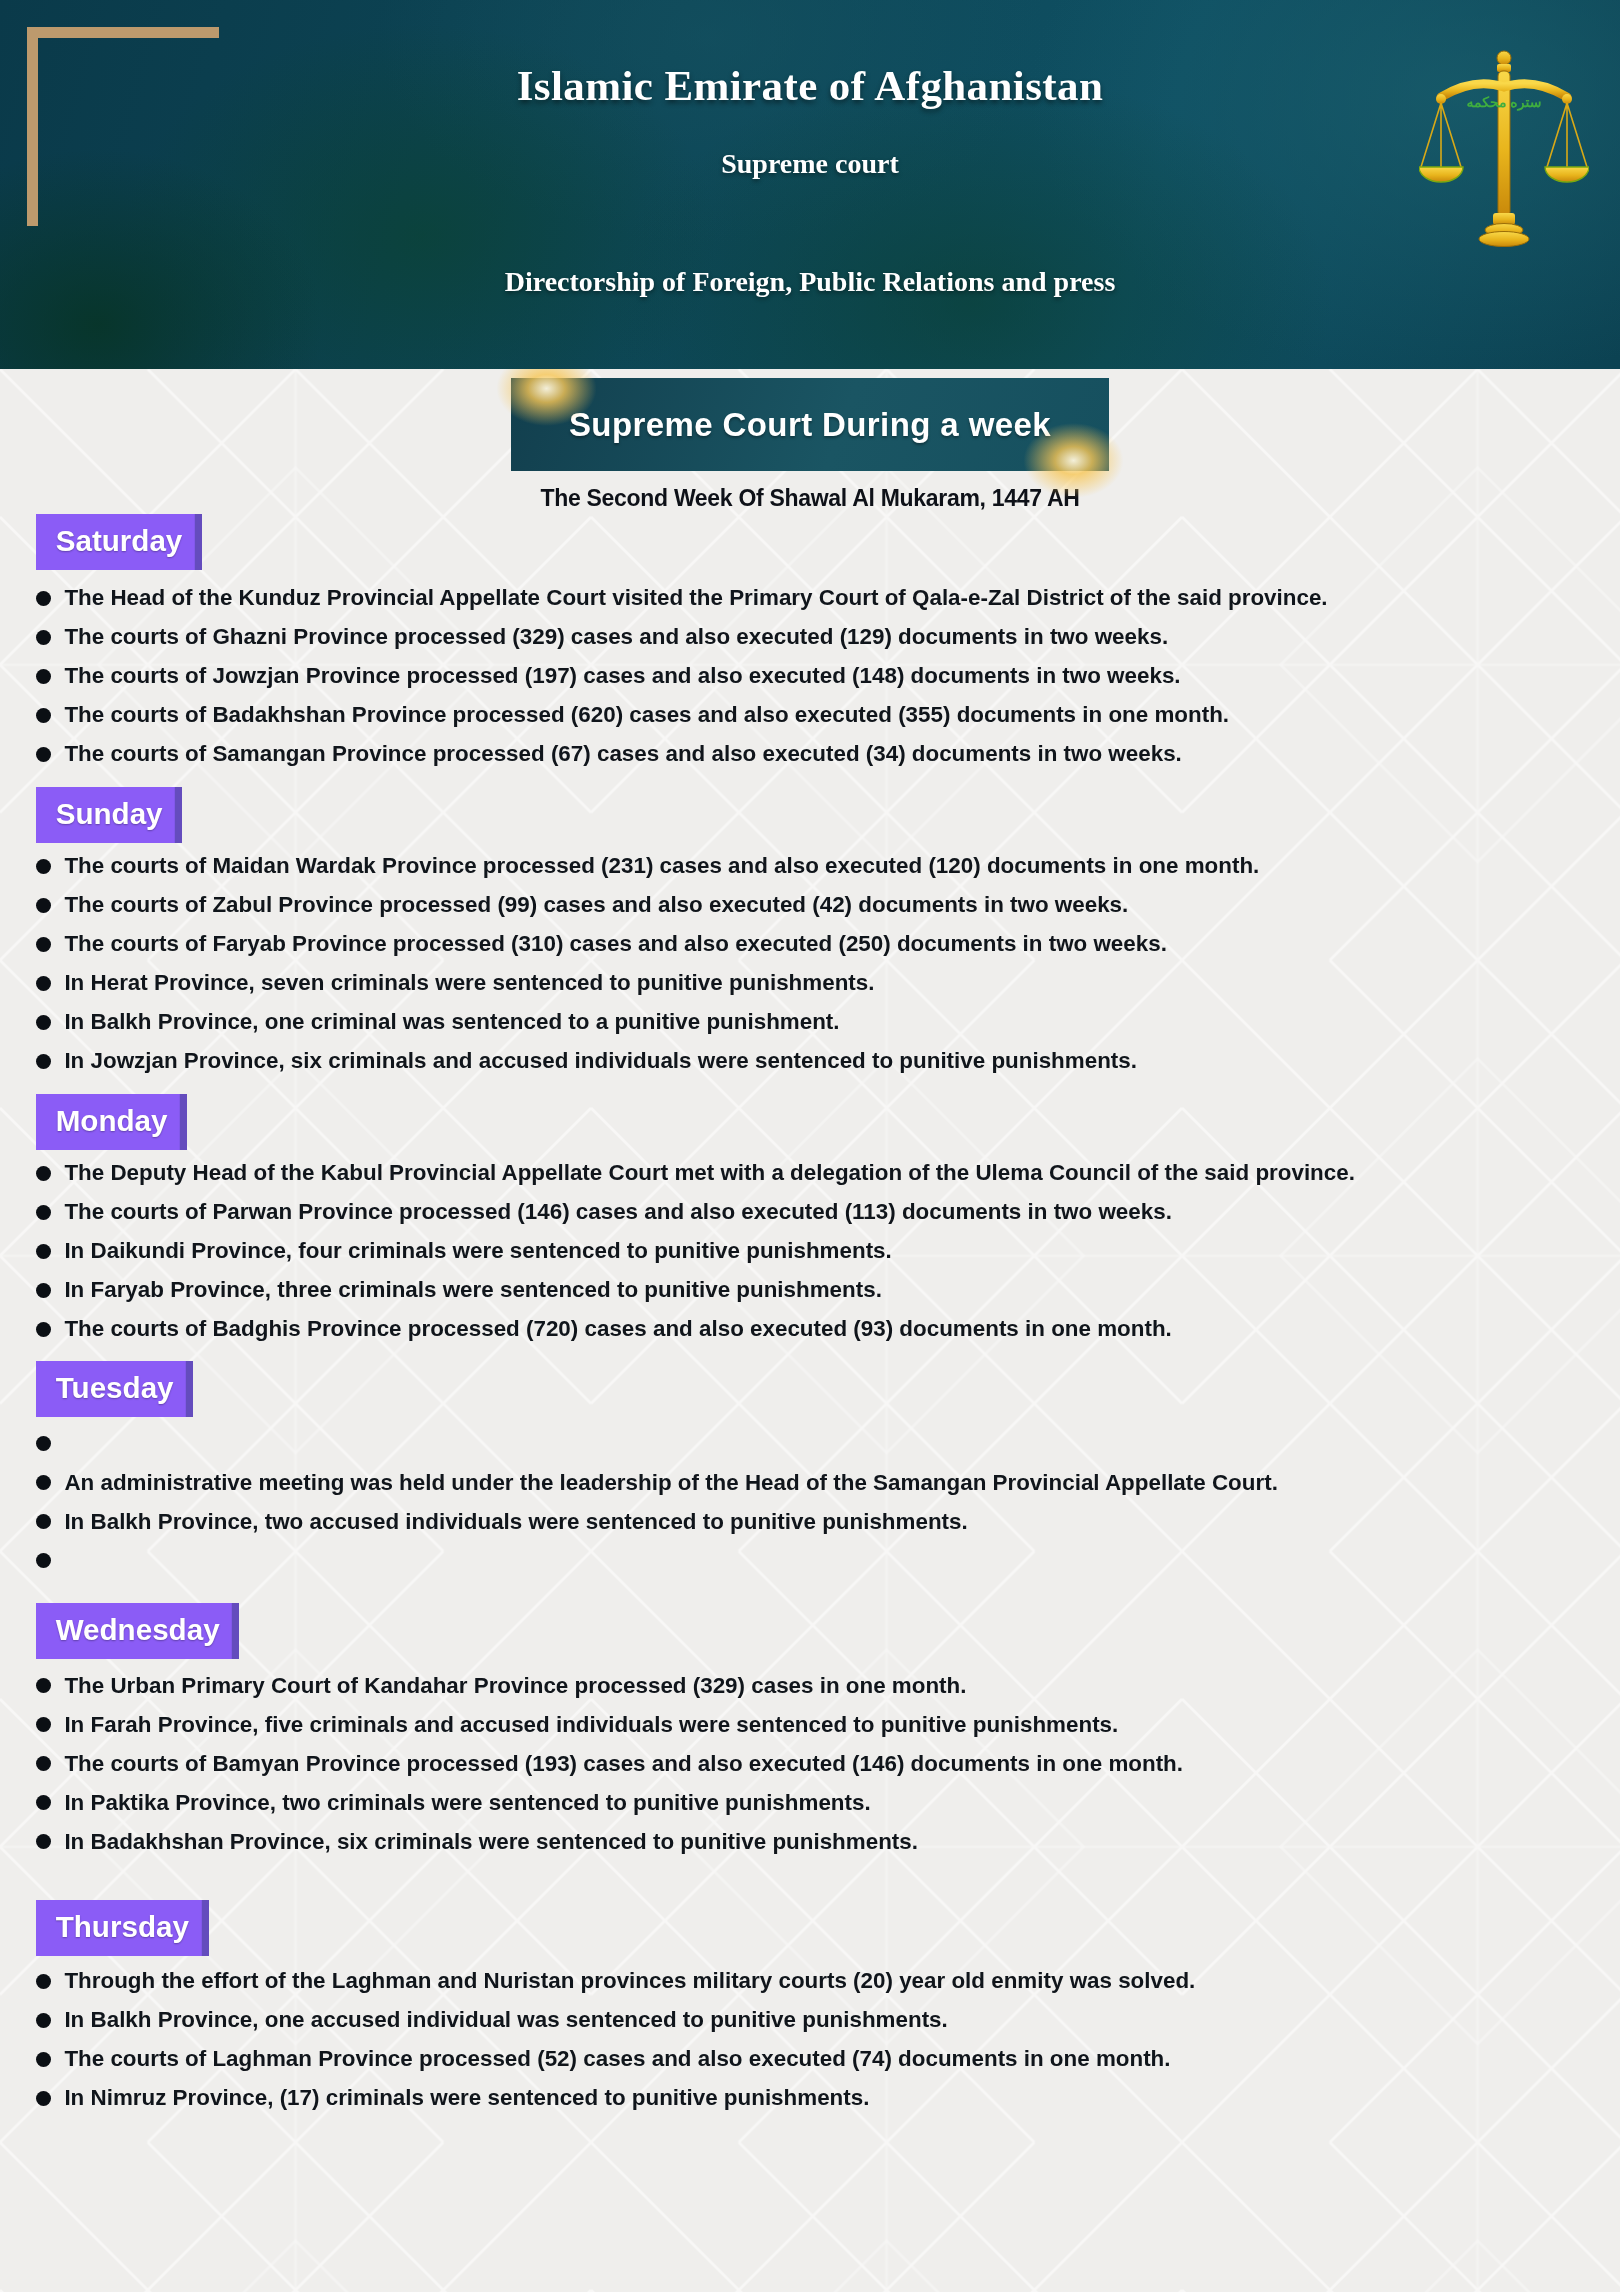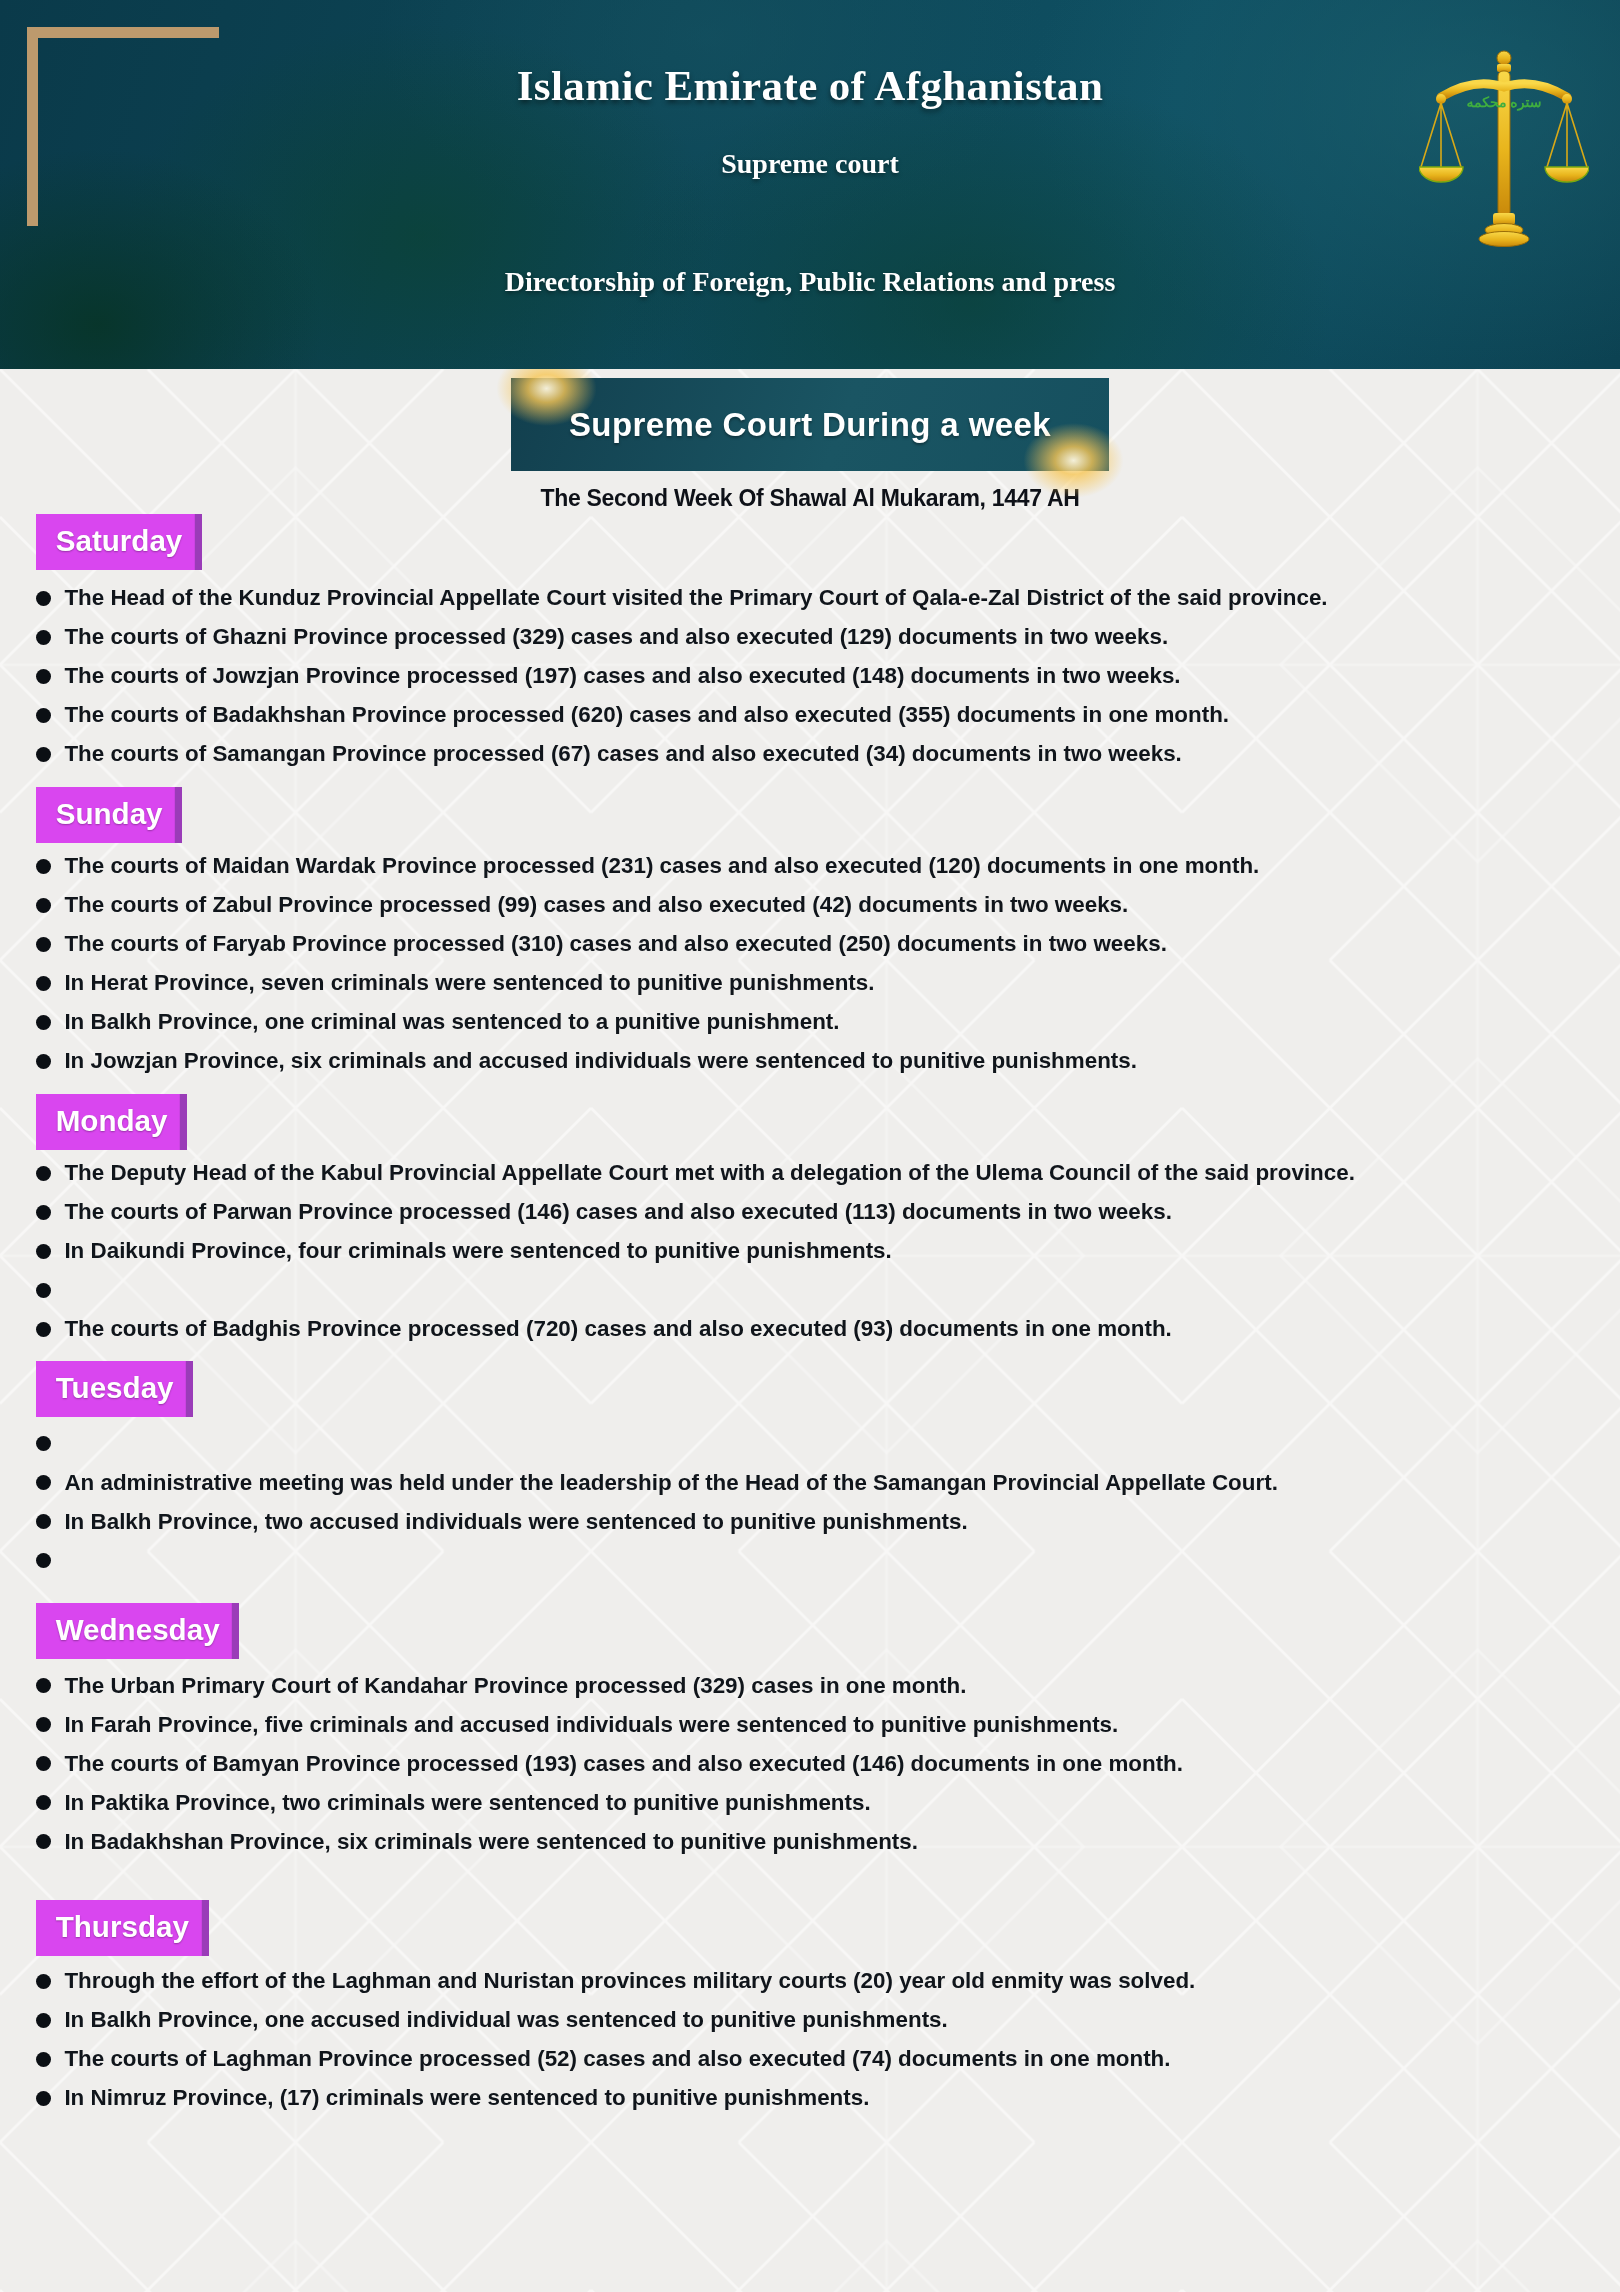--- a/index.html
+++ b/index.html
@@ -80,21 +80,21 @@
   .subtitle {
     text-align:center; margin-top:14.3px;
     font-size:23px; font-weight:700; letter-spacing:-0.3px;
     color:#0e1118; line-height:27px;
   }
 
   
   .content { padding:0 36px; }
   .day-label {
     display:inline-block;
-    background:#d946ef;
+    background:#8b5cf6;
     color:#fff; font-size:29.6px; font-weight:700;
     line-height:30px; padding:11.6px 19.7px 14.3px;
     box-shadow:inset -7.2px 0 0 rgba(9,40,56,.30);
     text-shadow:0 0.9px 1.8px rgba(0,0,0,.3);
   }
   .mt-first { margin-top:1.8px; }
   .mt-sun { margin-top:13.4px; }
   .mt-mon { margin-top:13.4px; }
   .mt-tue { margin-top:12.5px; }
   .mt-wed { margin-top:23px; }
@@ -252,20 +252,21 @@
           <li>
               <span class="dot"></span>
               <span class="item-text">The courts of Parwan Province processed (146) cases and also executed (113) documents in two weeks.</span>
             </li>
           <li>
               <span class="dot"></span>
               <span class="item-text">In Daikundi Province, four criminals were sentenced to punitive punishments.</span>
             </li>
           <li>
               <span class="dot"></span>
+              <span class="item-text">In Faryab Province, three criminals were sentenced to punitive punishments.</span>
             </li>
           <li>
               <span class="dot"></span>
               <span class="item-text">The courts of Badghis Province processed (720) cases and also executed (93) documents in one month.</span>
             </li>
         </ul>
       </section>
 
       <section>
         <div class="day-label mt-tue">Tuesday</div>

